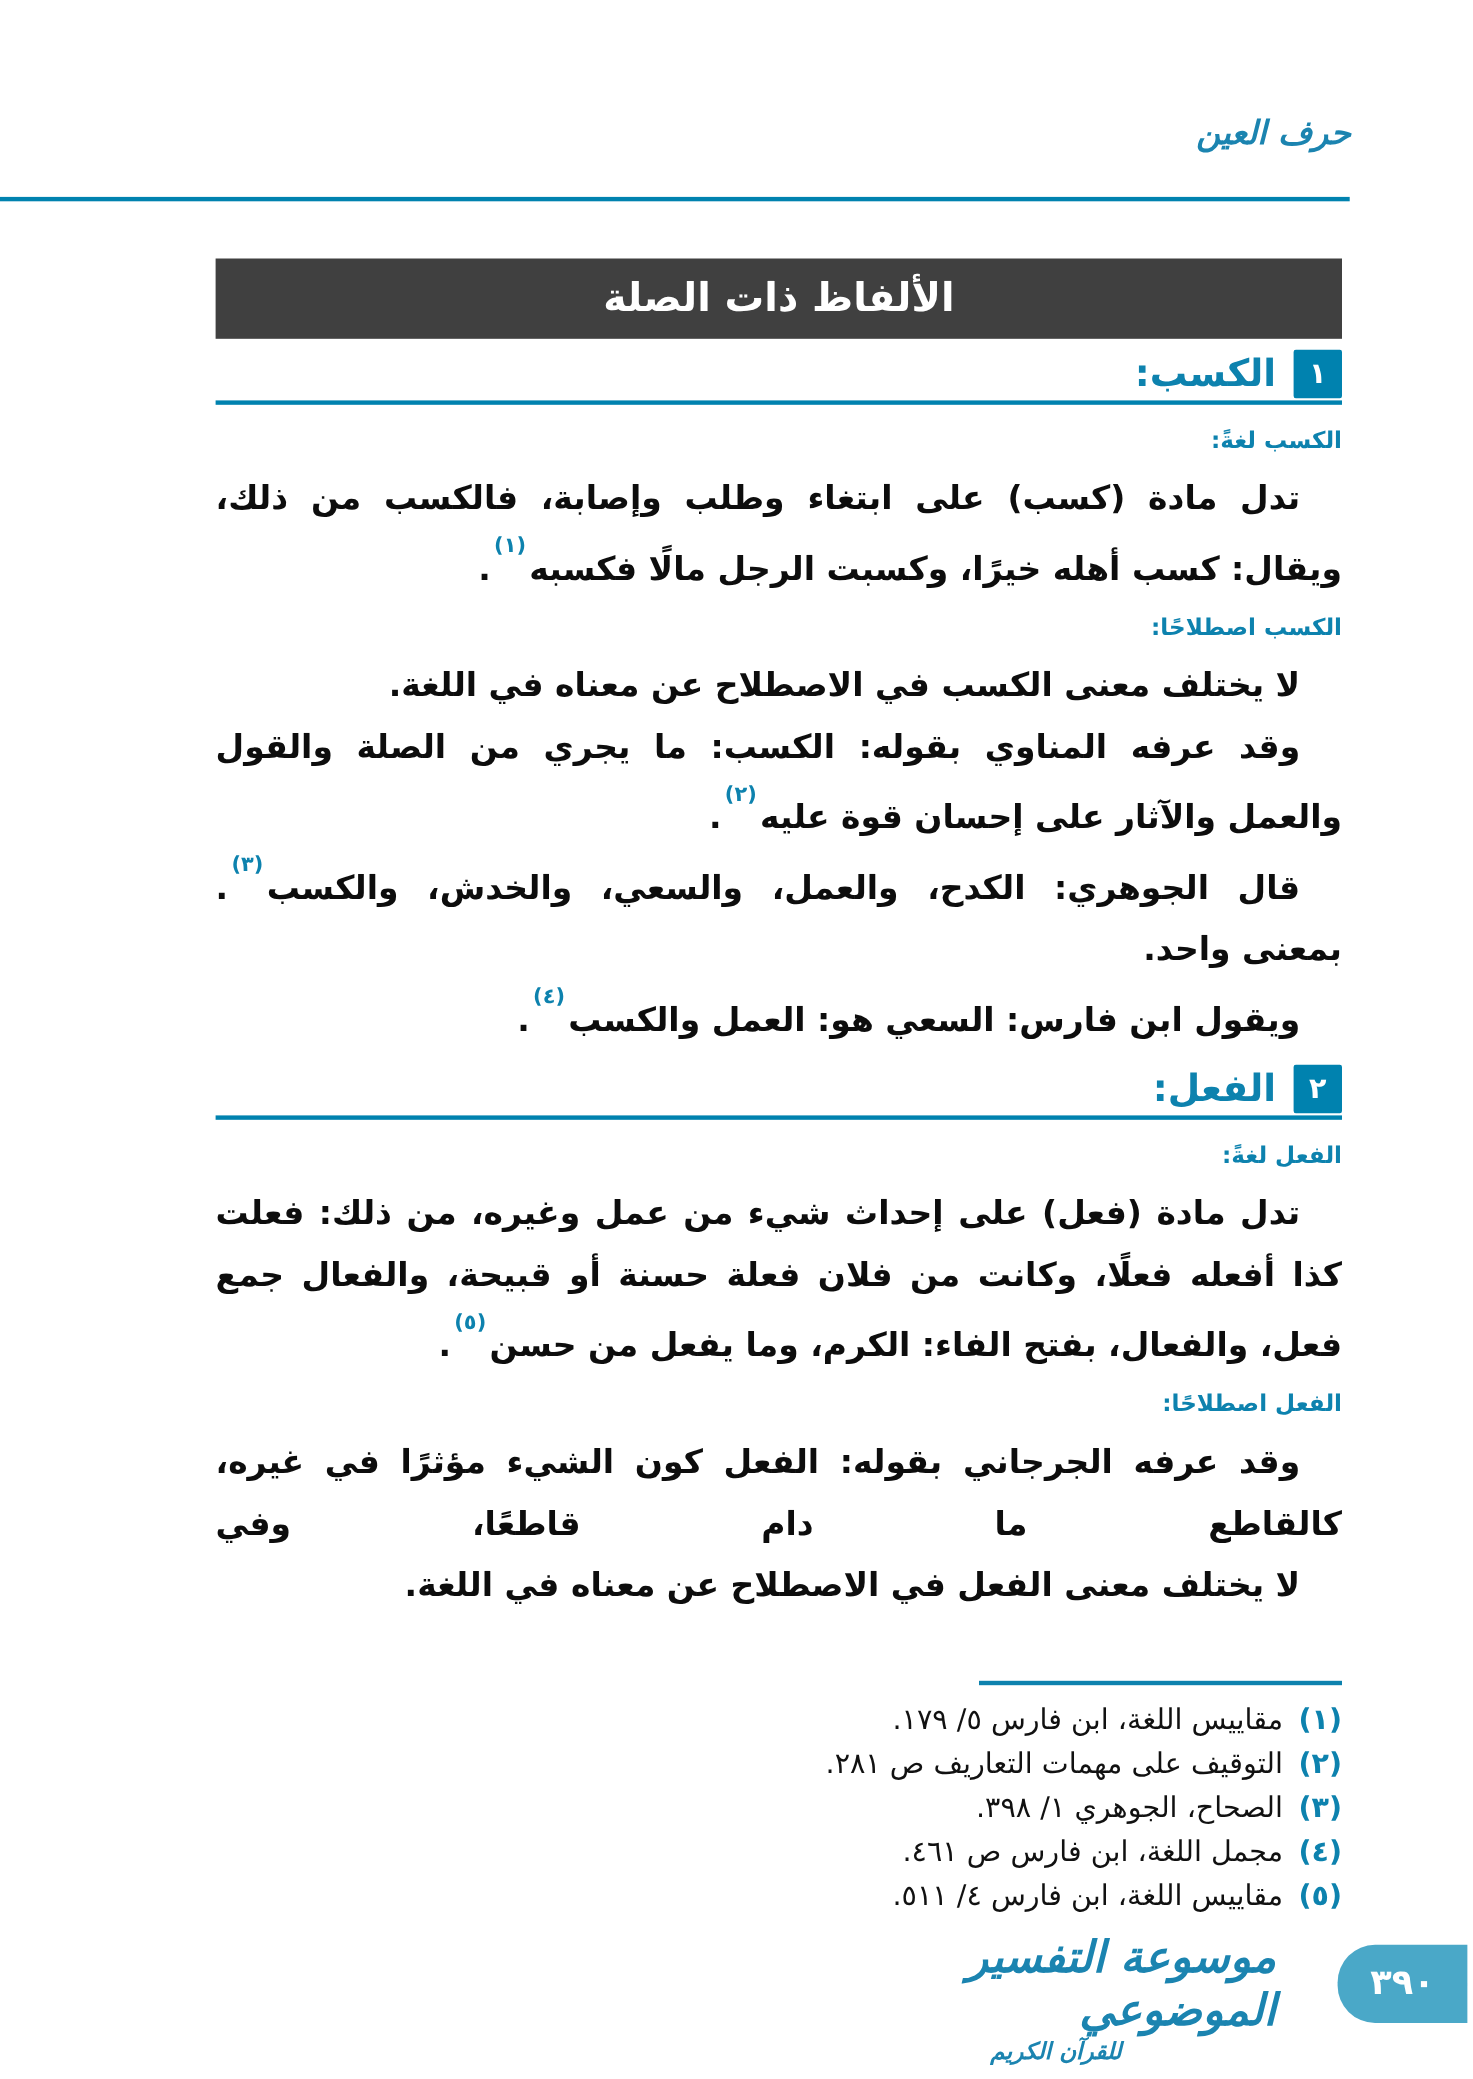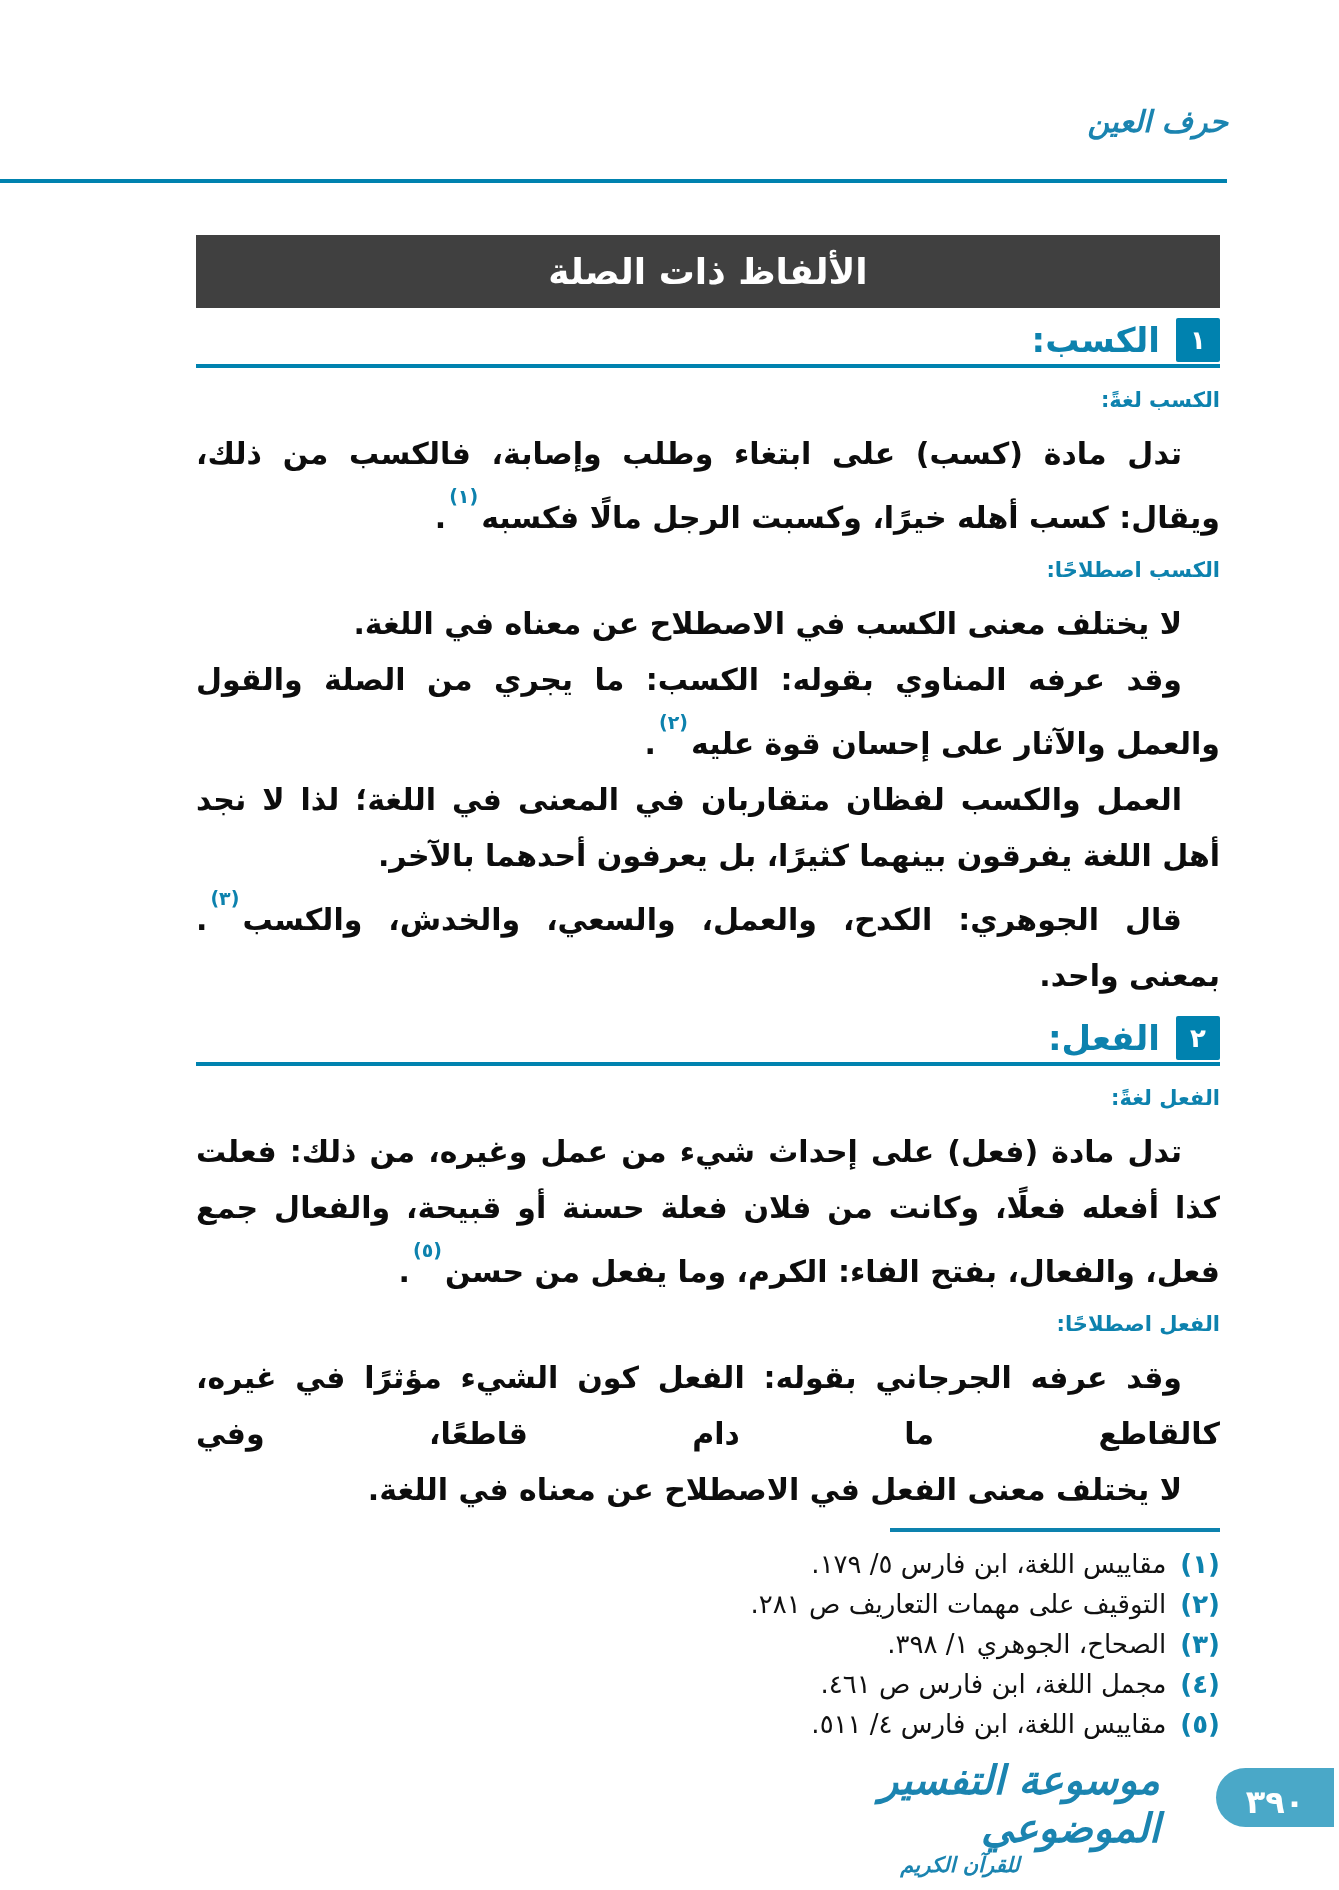--- a/index.html
+++ b/index.html
@@ -83,21 +83,21 @@
   }
   .footer-logo .l1{
     font-size:40px;font-weight:bold;font-style:italic;
     letter-spacing:-2px;line-height:48px;text-align:right;
   }
   .footer-logo .l2{
     font-size:21px;font-weight:bold;font-style:italic;
     line-height:26px;letter-spacing:-1px;
   }
   .page-badge{
-    position:absolute;top:1768px;right:5px;width:118px;height:59px;
+    position:absolute;top:1768px;right:5px;width:118px;height:71px;
     background:#4aa8c8;border-radius:34px 0 0 34px;
     color:#ffffff;font-size:32px;font-weight:bold;
     text-align:center;line-height:69px;
   }
 </style>
 </head>
 <body>
 
 <div class="page">
 
@@ -118,24 +118,24 @@
 
     <p class="para"><span>تدل مادة (كسب) على ابتغاء وطلب وإصابة، فالكسب من ذلك، ويقال: كسب أهله خيرًا، وكسبت الرجل مالًا فكسبه</span><sup class="ref">(١)</sup><span>.</span></p>
 
     <div class="subheading">الكسب اصطلاحًا:</div>
 
     <p class="para"><span>لا يختلف معنى الكسب في الاصطلاح عن معناه في اللغة.</span></p>
 
     <p class="para"><span>وقد عرفه المناوي بقوله: الكسب: ما يجري من الصلة والقول والعمل والآثار على إحسان قوة عليه</span><sup class="ref">(٢)</sup><span>.</span></p>
 
 
-    <p class="para"><span>العمل والكسب لفظان متقاربان في المعنى في اللغة؛ لذا لا نجد أهل اللغة يفرقون بينهما كثيرًا، بل يعرفون أحدهما بالآخر.</span></p>
 
     <p class="para"><span>قال الجوهري: الكدح، والعمل، والسعي، والخدش، والكسب</span><sup class="ref">(٣)</sup><span>. بمعنى واحد.</span></p>
 
+    <p class="para"><span>ويقول ابن فارس: السعي هو: العمل والكسب</span><sup class="ref">(٤)</sup><span>.</span></p>
 
     <div class="section-row" style="margin-top:10px;">
       <div class="num-badge">٢</div>
       <div class="section-title">الفعل:</div>
     </div>
     <div class="section-rule"></div>
 
     <div class="subheading">الفعل لغةً:</div>
 
     <p class="para"><span>تدل مادة (فعل) على إحداث شيء من عمل وغيره، من ذلك: فعلت كذا أفعله فعلًا، وكانت من فلان فعلة حسنة أو قبيحة، والفعال جمع فعل، والفعال، بفتح الفاء: الكرم، وما يفعل من حسن</span><sup class="ref">(٥)</sup><span>.</span></p>

